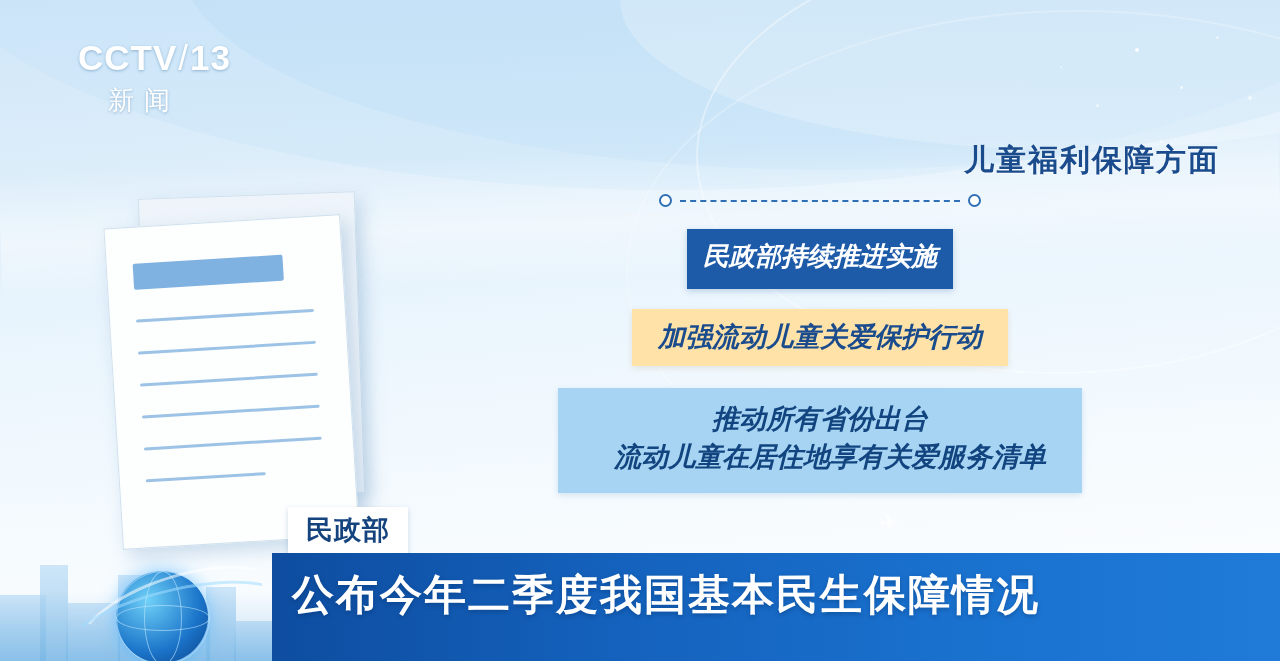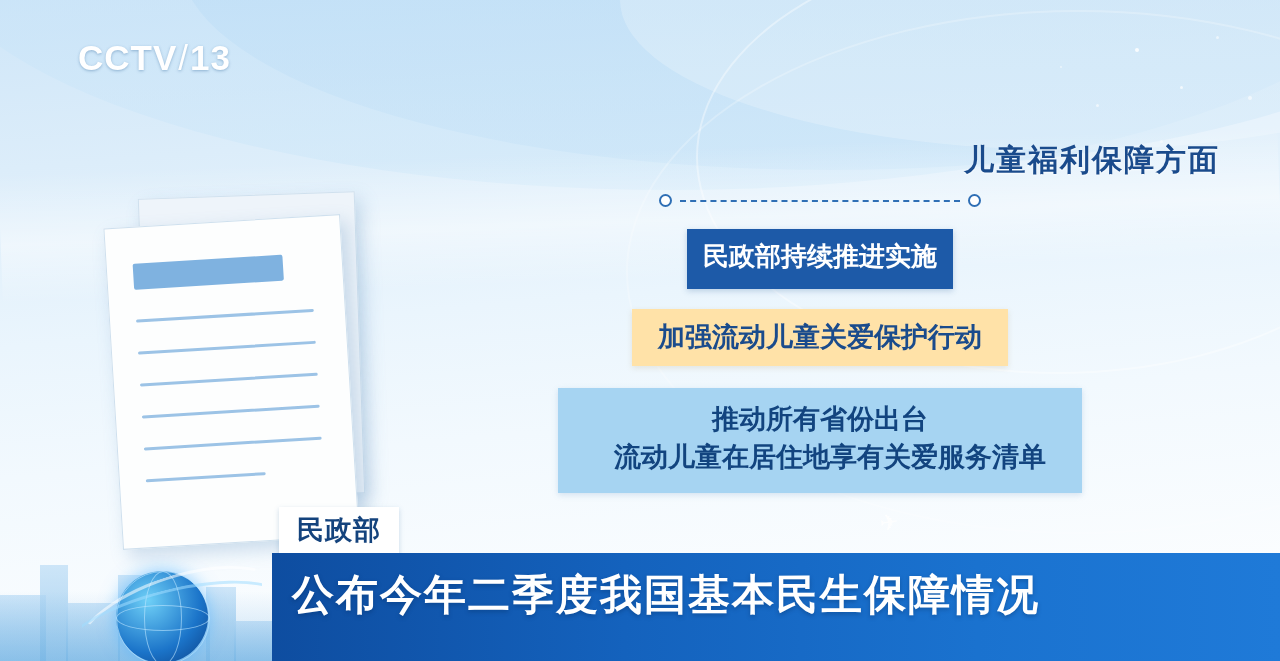--- a/index.html
+++ b/index.html
@@ -51,36 +51,36 @@
 
   
   .content{position:absolute;left:420px;top:140px;width:800px;}
 
   .kicker{text-align:right;color:#1a4b8c;font-size:30px;font-weight:bold;letter-spacing:2px;
           text-shadow:0 1px 2px rgba(255,255,255,.8);}
   .dashrow{display:flex;align-items:center;justify-content:center;margin-top:13px;gap:8px;}
   .dot{width:9px;height:9px;border-radius:50%;border:2px solid #2f6fb5;background:#ffffff;flex:0 0 auto;}
   .dash{flex:1 1 auto;height:0;border-top:2px dashed #2f6fb5;max-width:280px;}
 
-  .bar{margin-top:22px;display:flex;align-items:center;justify-content:flex-start;text-align:center;}
+  .bar{margin-top:22px;display:flex;align-items:center;justify-content:flex-start;text-align:center;font-style:italic;}
   .bar1{background:#1d5aa8;color:#ffffff;font-size:27px;font-weight:bold;line-height:1.38;
         padding:10px 16px 14px;box-shadow:0 2px 6px rgba(40,90,150,.25);}
   .bar2{background:#ffe2a8;color:#1a4b8c;font-size:27px;font-weight:bold;line-height:1.3;
         padding:11px 26px;box-shadow:0 2px 6px rgba(170,150,100,.2);margin-top:20px;}
   .bar3{background:#a6d4f2;color:#12447f;font-size:27px;font-weight:bold;line-height:1.42;
         padding:12px 36px 16px;box-shadow:0 2px 6px rgba(90,140,185,.22);margin-top:22px;}
   .bar-wrap{display:flex;justify-content:center;}
   .bar1 .l1{display:block;font-size:26px;}
   .bar1 .l2{display:block;font-size:28px;white-space:nowrap;}
   .bar3 .l1{display:block;}
   .bar3 .l2{display:block;margin-left:20px;}
 
   
   .lt{position:absolute;left:272px;bottom:0;width:1008px;height:108px;}
-  .lt-tag{position:absolute;left:7px;top:-46px;background:#ffffff;color:#14437d;
+  .lt-tag{position:absolute;left:16px;top:-46px;background:#ffffff;color:#14437d;
           font-size:27px;font-weight:bold;padding:5px 18px 8px;letter-spacing:1px;
           box-shadow:0 2px 5px rgba(60,110,160,.25);}
   .lt-bar{position:absolute;left:0;top:0;width:100%;height:130px;
           background:linear-gradient(90deg,#0e4da0 0%,#1462bd 35%,#1a72cf 70%,#1f7ad8 100%);}
   .lt-title{position:absolute;left:20px;top:14px;color:#ffffff;font-size:42px;font-weight:bold;letter-spacing:2px;
             text-shadow:0 2px 4px rgba(0,40,90,.35);white-space:nowrap;}
   .globe{position:absolute;left:-190px;bottom:-6px;width:180px;height:112px;overflow:hidden;}
   .globe .ball{position:absolute;left:34px;top:16px;width:92px;height:92px;border-radius:50%;
       background:radial-gradient(circle at 35% 32%,#6fd0f7,#1b74c9 60%,#0b3f86 100%);
       box-shadow:0 0 18px rgba(80,180,255,.7);}
@@ -128,20 +128,21 @@
   <div class="bld" style="left:1230px;width:50px;height:46px;"></div>
   <div class="wave"></div>
 </div>
 
 <div class="plane">✈</div>
 
 <div class="logo">
   <div class="cc">
     <span>CCTV</span><span class="slash">/</span><span>13</span>
   </div>
+  <div class="xinwen">新闻</div>
 </div>
 
 <div class="docs">
   <div class="sheet sheet-back"></div>
   <div class="sheet sheet-front">
     <div class="blk" style="left:26px;top:36px;width:150px;height:26px;"></div>
     <div class="ln" style="left:26px;top:92px;width:178px;"></div>
     <div class="ln" style="left:26px;top:124px;width:178px;"></div>
     <div class="ln" style="left:26px;top:156px;width:178px;"></div>
     <div class="ln" style="left:26px;top:188px;width:178px;"></div>

